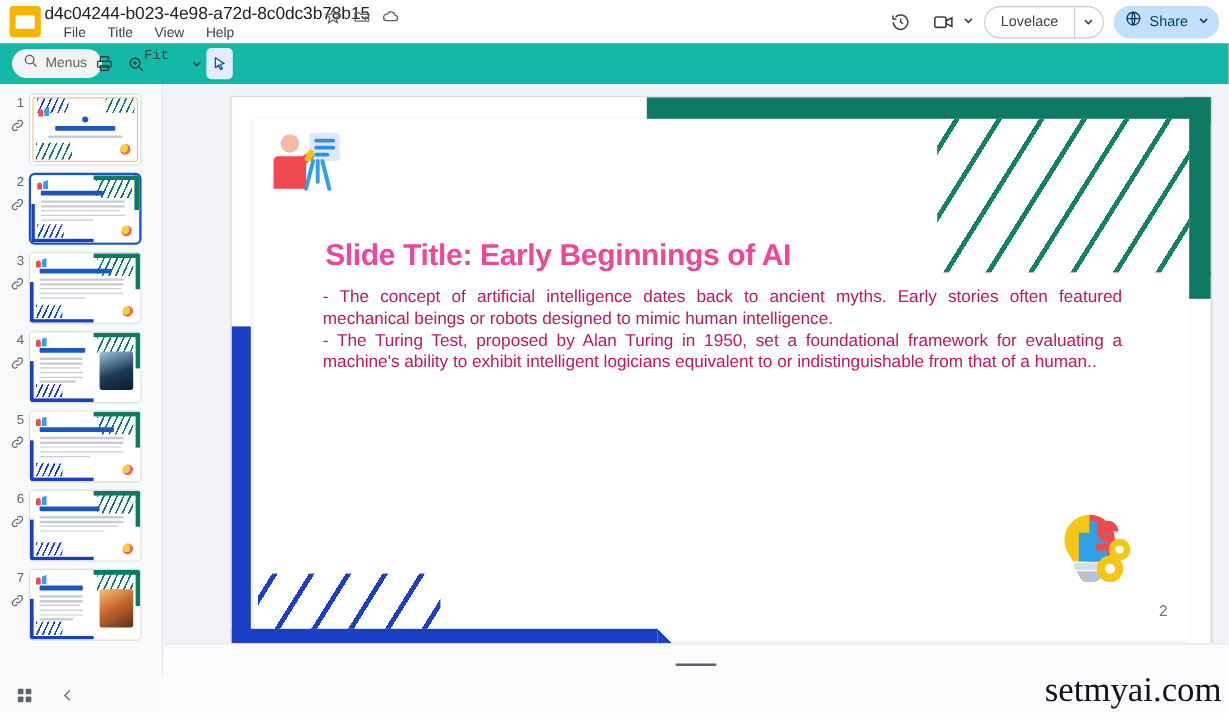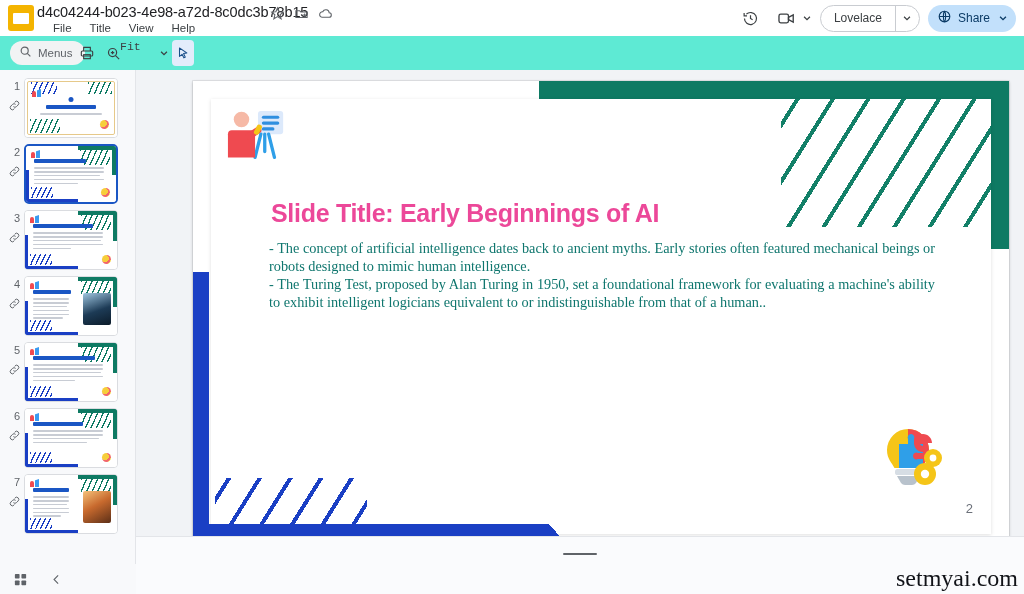--- a/index.html
+++ b/index.html
@@ -54,21 +54,21 @@
   .share-btn {
     display: flex; align-items: center; gap: 6px; height: 27px;
     background: #c2e0fb; border-radius: 14px; padding: 0 8px 0 9px;
   }
   .share-label { font-size: 12px; color: #0b3b66; }
   .share-caret { margin-left: 2px; }
 
   
   .toolbar {
     position: absolute; left: 0; top: 36px; width: 1024px; height: 34px;
-    background: #5eead4;
+    background: #14b8a6;
   }
   .menus-pill {
     position: absolute; left: 10px; top: 5px; height: 24px;
     display: flex; align-items: center; gap: 6px;
     background: #f1f3f4; border-radius: 12px; padding: 0 12px 0 9px;
   }
   .menus-label { font-size: 11.5px; color: #5f6368; }
   .tb-icon {
     position: absolute; width: 26px; height: 24px; top: 5px;
     display: flex; align-items: center; justify-content: center;
@@ -224,23 +224,22 @@
     background: repeating-linear-gradient(122deg,
       transparent 0 12px, #138068 12px 16px, transparent 16px 30px);
   }
   .presenter-icon { position: absolute; left: 15px; top: 8px; width: 62px; height: 62px; }
   .slide-title {
     position: absolute; left: 60px; top: 100px;
     font-size: 25px; font-weight: bold; color: #ec4899; letter-spacing: -0.3px;
   }
   .slide-body {
     position: absolute; left: 58px; top: 140px; width: 666px;
-    font-size: 14.3px; line-height: 18px; color: #0f766e;
+    font-size: 14.3px; line-height: 18px; color: #be185d;
     text-align: justify;
-    font-family: Liberation Serif, serif;
   }
   .slide-body p { margin: 0; }
   .bulb-icon { position: absolute; right: 40px; bottom: 40px; width: 76px; height: 72px; }
   .slide-num {
     position: absolute; right: 18px; bottom: 18px;
     font-size: 13px; color: #6b7079;
   }
 
   .blue-band-h {
     position: absolute; left: 0; bottom: 0; width: 355px; height: 16px; background: #1a3fc4;
@@ -262,21 +261,21 @@
   .notes {
     position: absolute; left: 136px; top: 536px; width: 888px; height: 58px;
     background: #fafbfd; border-top: 1px solid #e3e5e9;
   }
   .notes-handle {
     position: absolute; left: 50%; top: 16px; transform: translateX(-50%);
     width: 34px; height: 2px; background: #5f6368; border-radius: 1px;
   }
   .watermark {
     position: absolute; right: 6px; bottom: 2px;
-    font-family: "Liberation Serif", serif; font-size: 24px; color: #111318; margin-top: 21px;
+    font-family: "Liberation Serif", serif; font-size: 29px; color: #111318; margin-top: 21px;
   }
 
   
   .bottombar {
     position: absolute; left: 0; top: 564px; width: 136px; height: 30px;
     background: #f8f9fb;
     display: flex; align-items: center; gap: 16px; padding-left: 10px;
   }
   .bb-icon { width: 20px; height: 20px; display: flex; align-items: center; justify-content: center; }
 </style>

